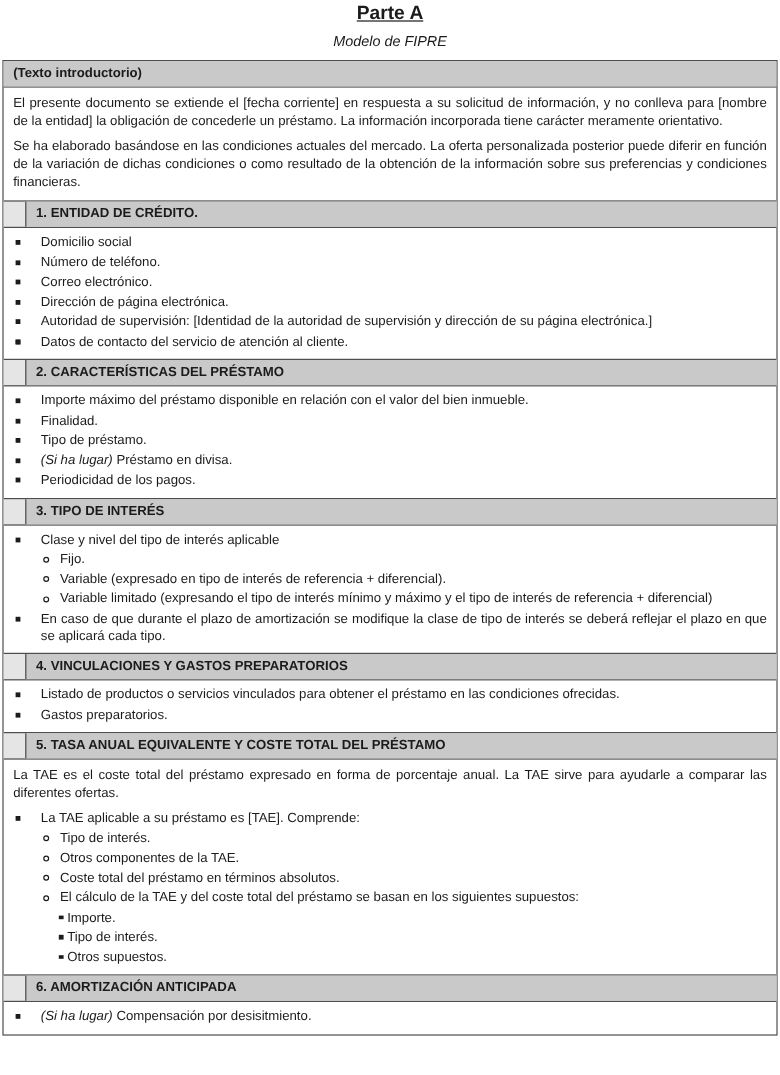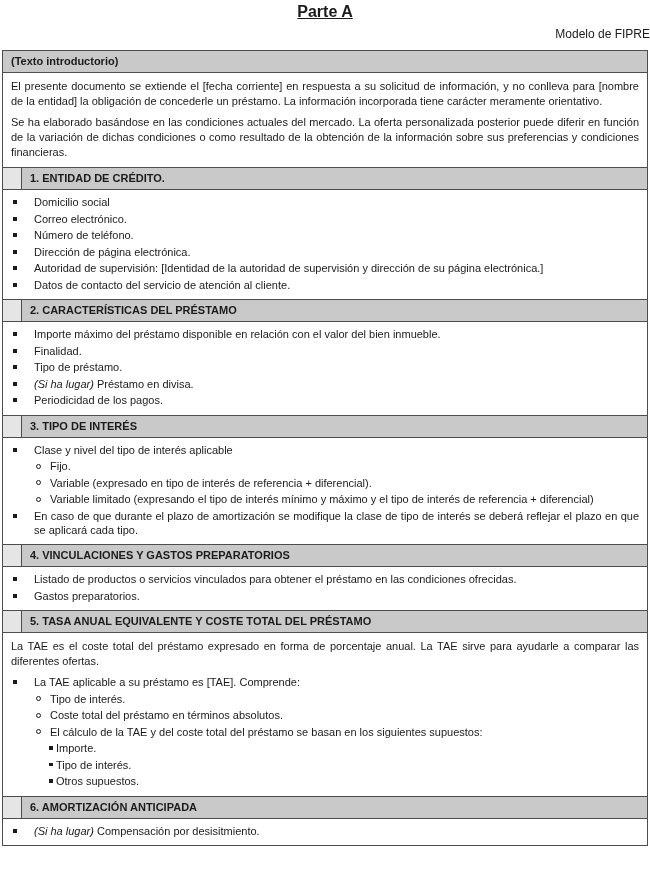--- a/index.html
+++ b/index.html
@@ -11,21 +11,21 @@
     color: var(--ink);
     -webkit-font-smoothing: antialiased;
   }
   .page { width: 650px; min-height: 896px; padding-top: 5px; }
 
   .title {
     text-align: center; font-weight: bold;
     font-size: 16px; line-height: 14px; text-decoration: underline;
   }
   .subtitle {
-    text-align: right; 
+    text-align: center; font-style: italic;
     font-size: 12px; line-height: 14px; margin-top: 8px;
   }
 
   .doc-table {
     margin: 9px 2px 0 2px;
     border: 1px solid var(--bd);
     background: #fff;
   }
 
   .section-header {
@@ -87,22 +87,22 @@
       </div>
       <div class="section-body">
         <div class="para">El presente documento se extiende el [fecha corriente] en respuesta a su solicitud de información, y no conlleva para [nombre de la entidad] la obligación de concederle un préstamo. La información incorporada tiene carácter meramente orientativo.</div>
         <div class="para">Se ha elaborado basándose en las condiciones actuales del mercado. La oferta personalizada posterior puede diferir en función de la variación de dichas condiciones o como resultado de la obtención de la información sobre sus preferencias y condiciones financieras.</div>
       </div>
       <div class="section-header inset">
         <div class="hd-inner">1. ENTIDAD DE CRÉDITO.</div>
       </div>
       <div class="section-body">
         <div class="li b1"><span class="marker"></span><span class="txt">Domicilio social</span></div>
+        <div class="li b1"><span class="marker"></span><span class="txt">Número de teléfono.</span></div>
         <div class="li b1"><span class="marker"></span><span class="txt">Correo electrónico.</span></div>
-        <div class="li b1"><span class="marker"></span><span class="txt">Número de teléfono.</span></div>
         <div class="li b1"><span class="marker"></span><span class="txt">Dirección de página electrónica.</span></div>
         <div class="li b1"><span class="marker"></span><span class="txt">Autoridad de supervisión: [Identidad de la autoridad de supervisión y dirección de su página electrónica.]</span></div>
         <div class="li b1"><span class="marker"></span></div>
         <div class="li b1"><span class="marker"></span><span class="txt">Datos de contacto del servicio de atención al cliente.</span></div>
       </div>
       <div class="section-header inset">
         <div class="hd-inner">2. CARACTERÍSTICAS DEL PRÉSTAMO</div>
       </div>
       <div class="section-body">
         <div class="li b1"><span class="marker"></span><span class="txt">Importe máximo del préstamo disponible en relación con el valor del bien inmueble.</span></div>
@@ -128,20 +128,21 @@
         <div class="li b1"><span class="marker"></span><span class="txt">Listado de productos o servicios vinculados para obtener el préstamo en las condiciones ofrecidas.</span></div>
         <div class="li b1"><span class="marker"></span><span class="txt">Gastos preparatorios.</span></div>
       </div>
       <div class="section-header inset">
         <div class="hd-inner">5. TASA ANUAL EQUIVALENTE Y COSTE TOTAL DEL PRÉSTAMO</div>
       </div>
       <div class="section-body">
         <div class="para">La TAE es el coste total del préstamo expresado en forma de porcentaje anual. La TAE sirve para ayudarle a comparar las diferentes ofertas.</div>
         <div class="li b1"><span class="marker"></span><span class="txt">La TAE aplicable a su préstamo es [TAE]. Comprende:</span></div>
         <div class="li b2"><span class="marker"></span><span class="txt">Tipo de interés.</span></div>
+        <div class="li b2"><span class="marker"></span><span class="txt">Otros componentes de la TAE.</span></div>
         <div class="li b2"><span class="marker"></span><span class="txt">Coste total del préstamo en términos absolutos.</span></div>
         <div class="li b2"><span class="marker"></span><span class="txt">El cálculo de la TAE y del coste total del préstamo se basan en los siguientes supuestos:</span></div>
         <div class="li b3"><span class="marker"></span><span class="txt">Importe.</span></div>
         <div class="li b3"><span class="marker"></span><span class="txt">Tipo de interés.</span></div>
         <div class="li b3"><span class="marker"></span><span class="txt">Otros supuestos.</span></div>
       </div>
       <div class="section-header inset">
         <div class="hd-inner">6. AMORTIZACIÓN ANTICIPADA</div>
       </div>
       <div class="section-body">

